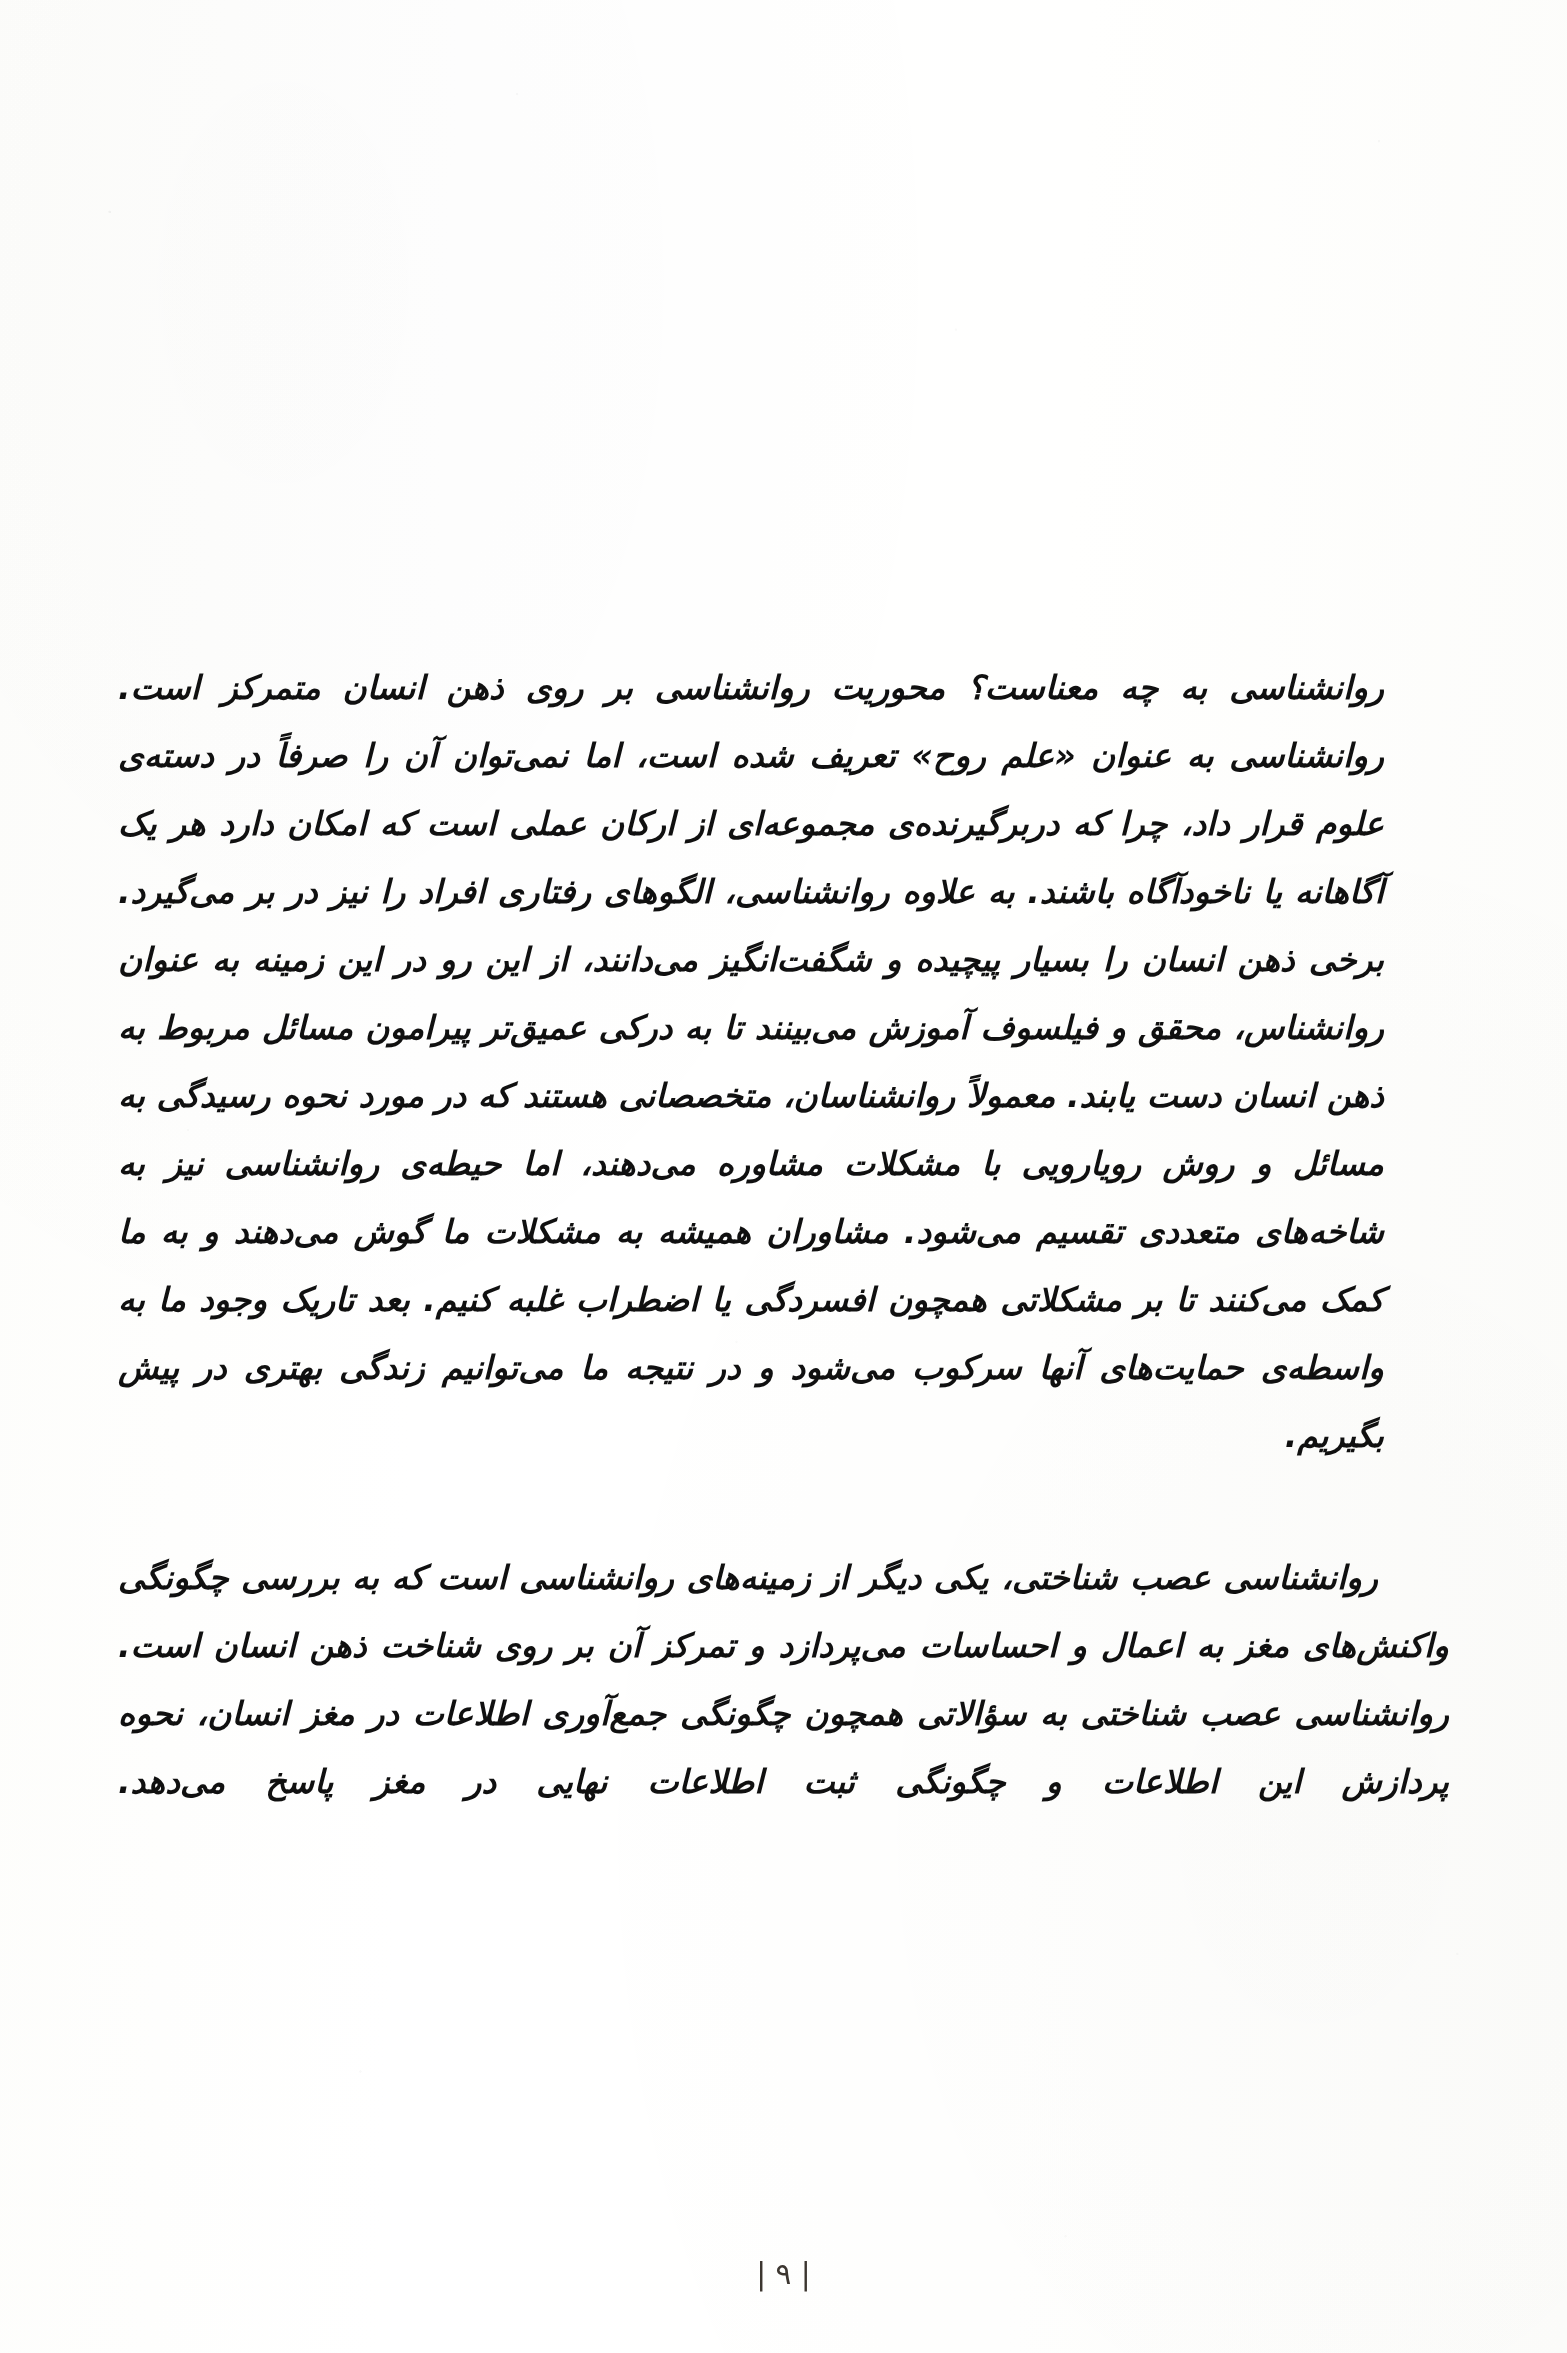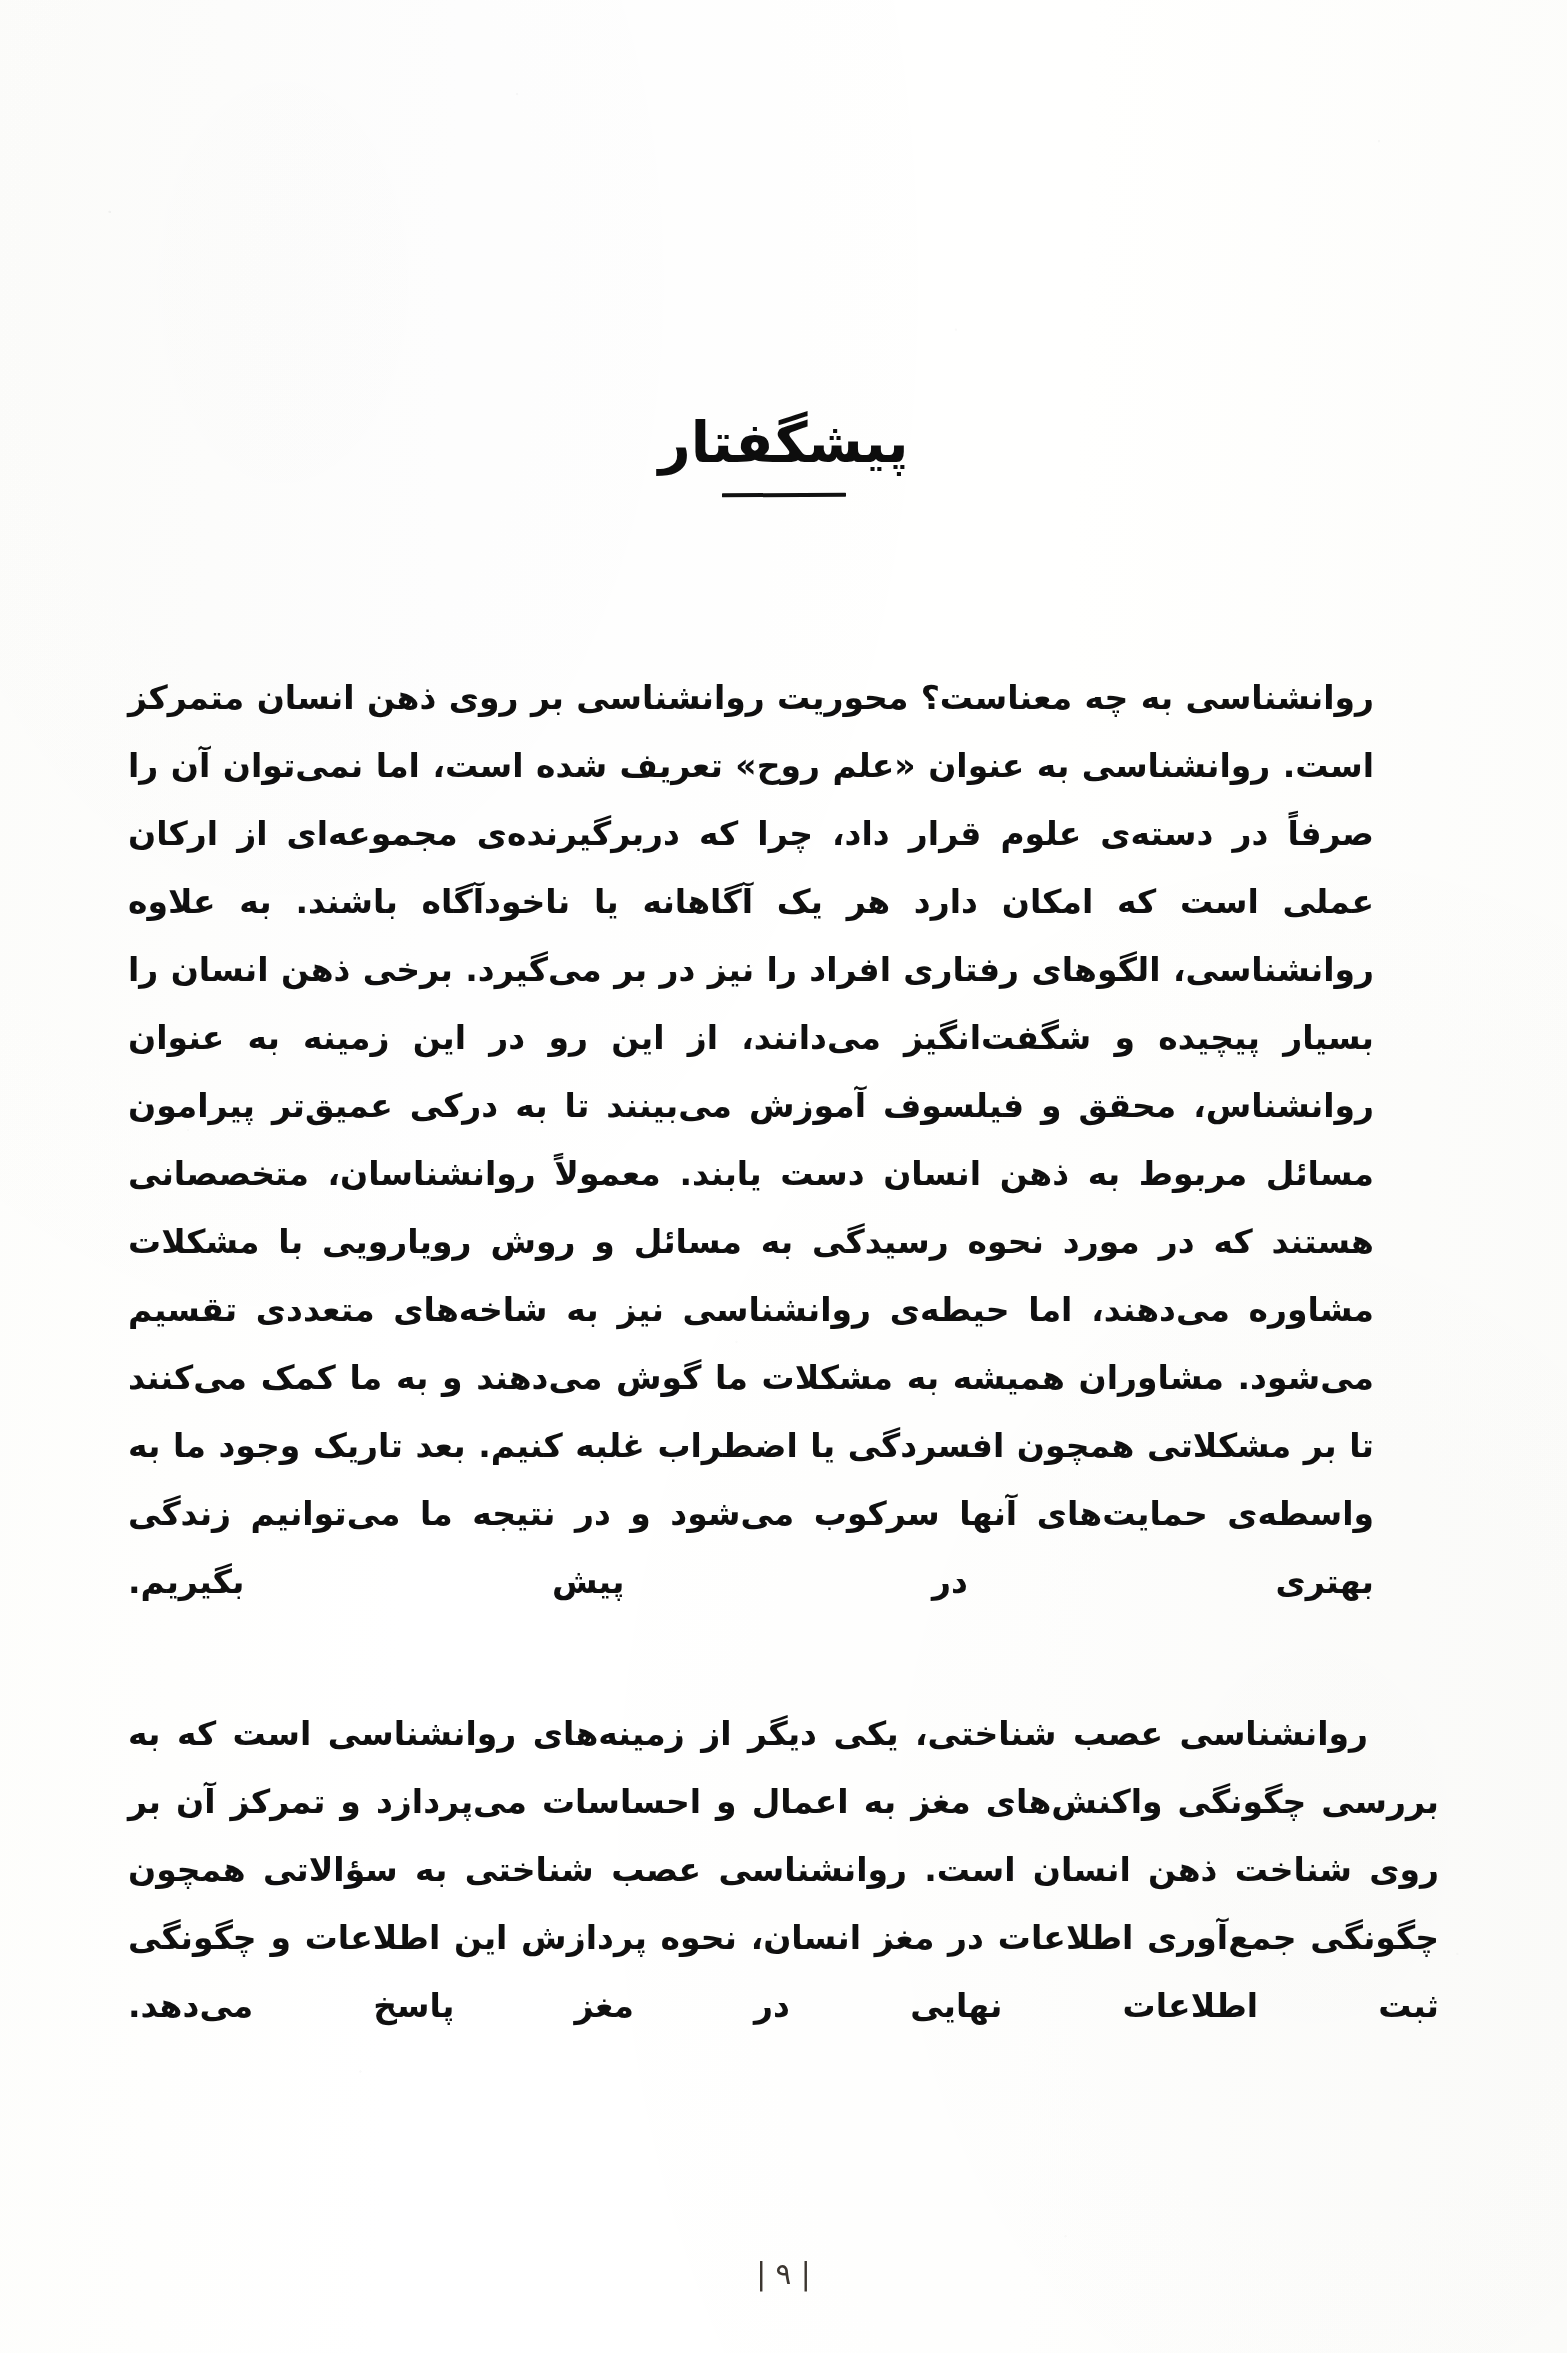--- a/index.html
+++ b/index.html
@@ -79,24 +79,25 @@
     direction: rtl;
     text-align: justify;
     font-family: "DejaVu Sans", "Liberation Sans", sans-serif;
     font-size: 33px;
     line-height: 68px;
     color: #101010;
     font-weight: 600;
   }
 
   .body-text p {
-    margin: 16px;
+    margin: 6px;
     text-align: justify;
     text-justify: inter-word;
     text-indent: 71px;
+    font-style: italic;
   }
 
   .body-text p.para-first {
     text-indent: 0;
     padding-right: 65px;
   }
 
   .body-text p + p {
     margin-top: 0;
   }
@@ -122,24 +123,20 @@
     direction: rtl;
   }
 </style>
 </head>
 <body>
 
 <div class="page">
 
   <div class="grain"></div>
 
-  <div class="title-block">
-    <h1 class="doc-title">پیشگفتار</h1>
-    <div class="title-rule"></div>
-  </div>
 
   <div class="body-text">
     <p class="para-first">روانشناسی به چه معناست؟ محوریت روانشناسی بر روی ذهن انسان متمرکز است. روانشناسی به عنوان «علم روح» تعریف شده است، اما نمی‌توان آن را صرفاً در دسته‌ی علوم قرار داد، چرا که دربرگیرنده‌ی مجموعه‌ای از ارکان عملی است که امکان دارد هر یک آگاهانه یا ناخودآگاه باشند. به علاوه روانشناسی، الگوهای رفتاری افراد را نیز در بر می‌گیرد. برخی ذهن انسان را بسیار پیچیده و شگفت‌انگیز می‌دانند، از این رو در این زمینه به عنوان روانشناس، محقق و فیلسوف آموزش می‌بینند تا به درکی عمیق‌تر پیرامون مسائل مربوط به ذهن انسان دست یابند. معمولاً روانشناسان، متخصصانی هستند که در مورد نحوه رسیدگی به مسائل و روش رویارویی با مشکلات مشاوره می‌دهند، اما حیطه‌ی روانشناسی نیز به شاخه‌های متعددی تقسیم می‌شود. مشاوران همیشه به مشکلات ما گوش می‌دهند و به ما کمک می‌کنند تا بر مشکلاتی همچون افسردگی یا اضطراب غلبه کنیم. بعد تاریک وجود ما به واسطه‌ی حمایت‌های آنها سرکوب می‌شود و در نتیجه ما می‌توانیم زندگی بهتری در پیش بگیریم.</p>
     <p>روانشناسی عصب شناختی، یکی دیگر از زمینه‌های روانشناسی است که به بررسی چگونگی واکنش‌های مغز به اعمال و احساسات می‌پردازد و تمرکز آن بر روی شناخت ذهن انسان است. روانشناسی عصب شناختی به سؤالاتی همچون چگونگی جمع‌آوری اطلاعات در مغز انسان، نحوه پردازش این اطلاعات و چگونگی ثبت اطلاعات نهایی در مغز پاسخ می‌دهد.</p>
   </div>
 
   <div class="folio">| ۹ |</div>
 
 </div>
 

